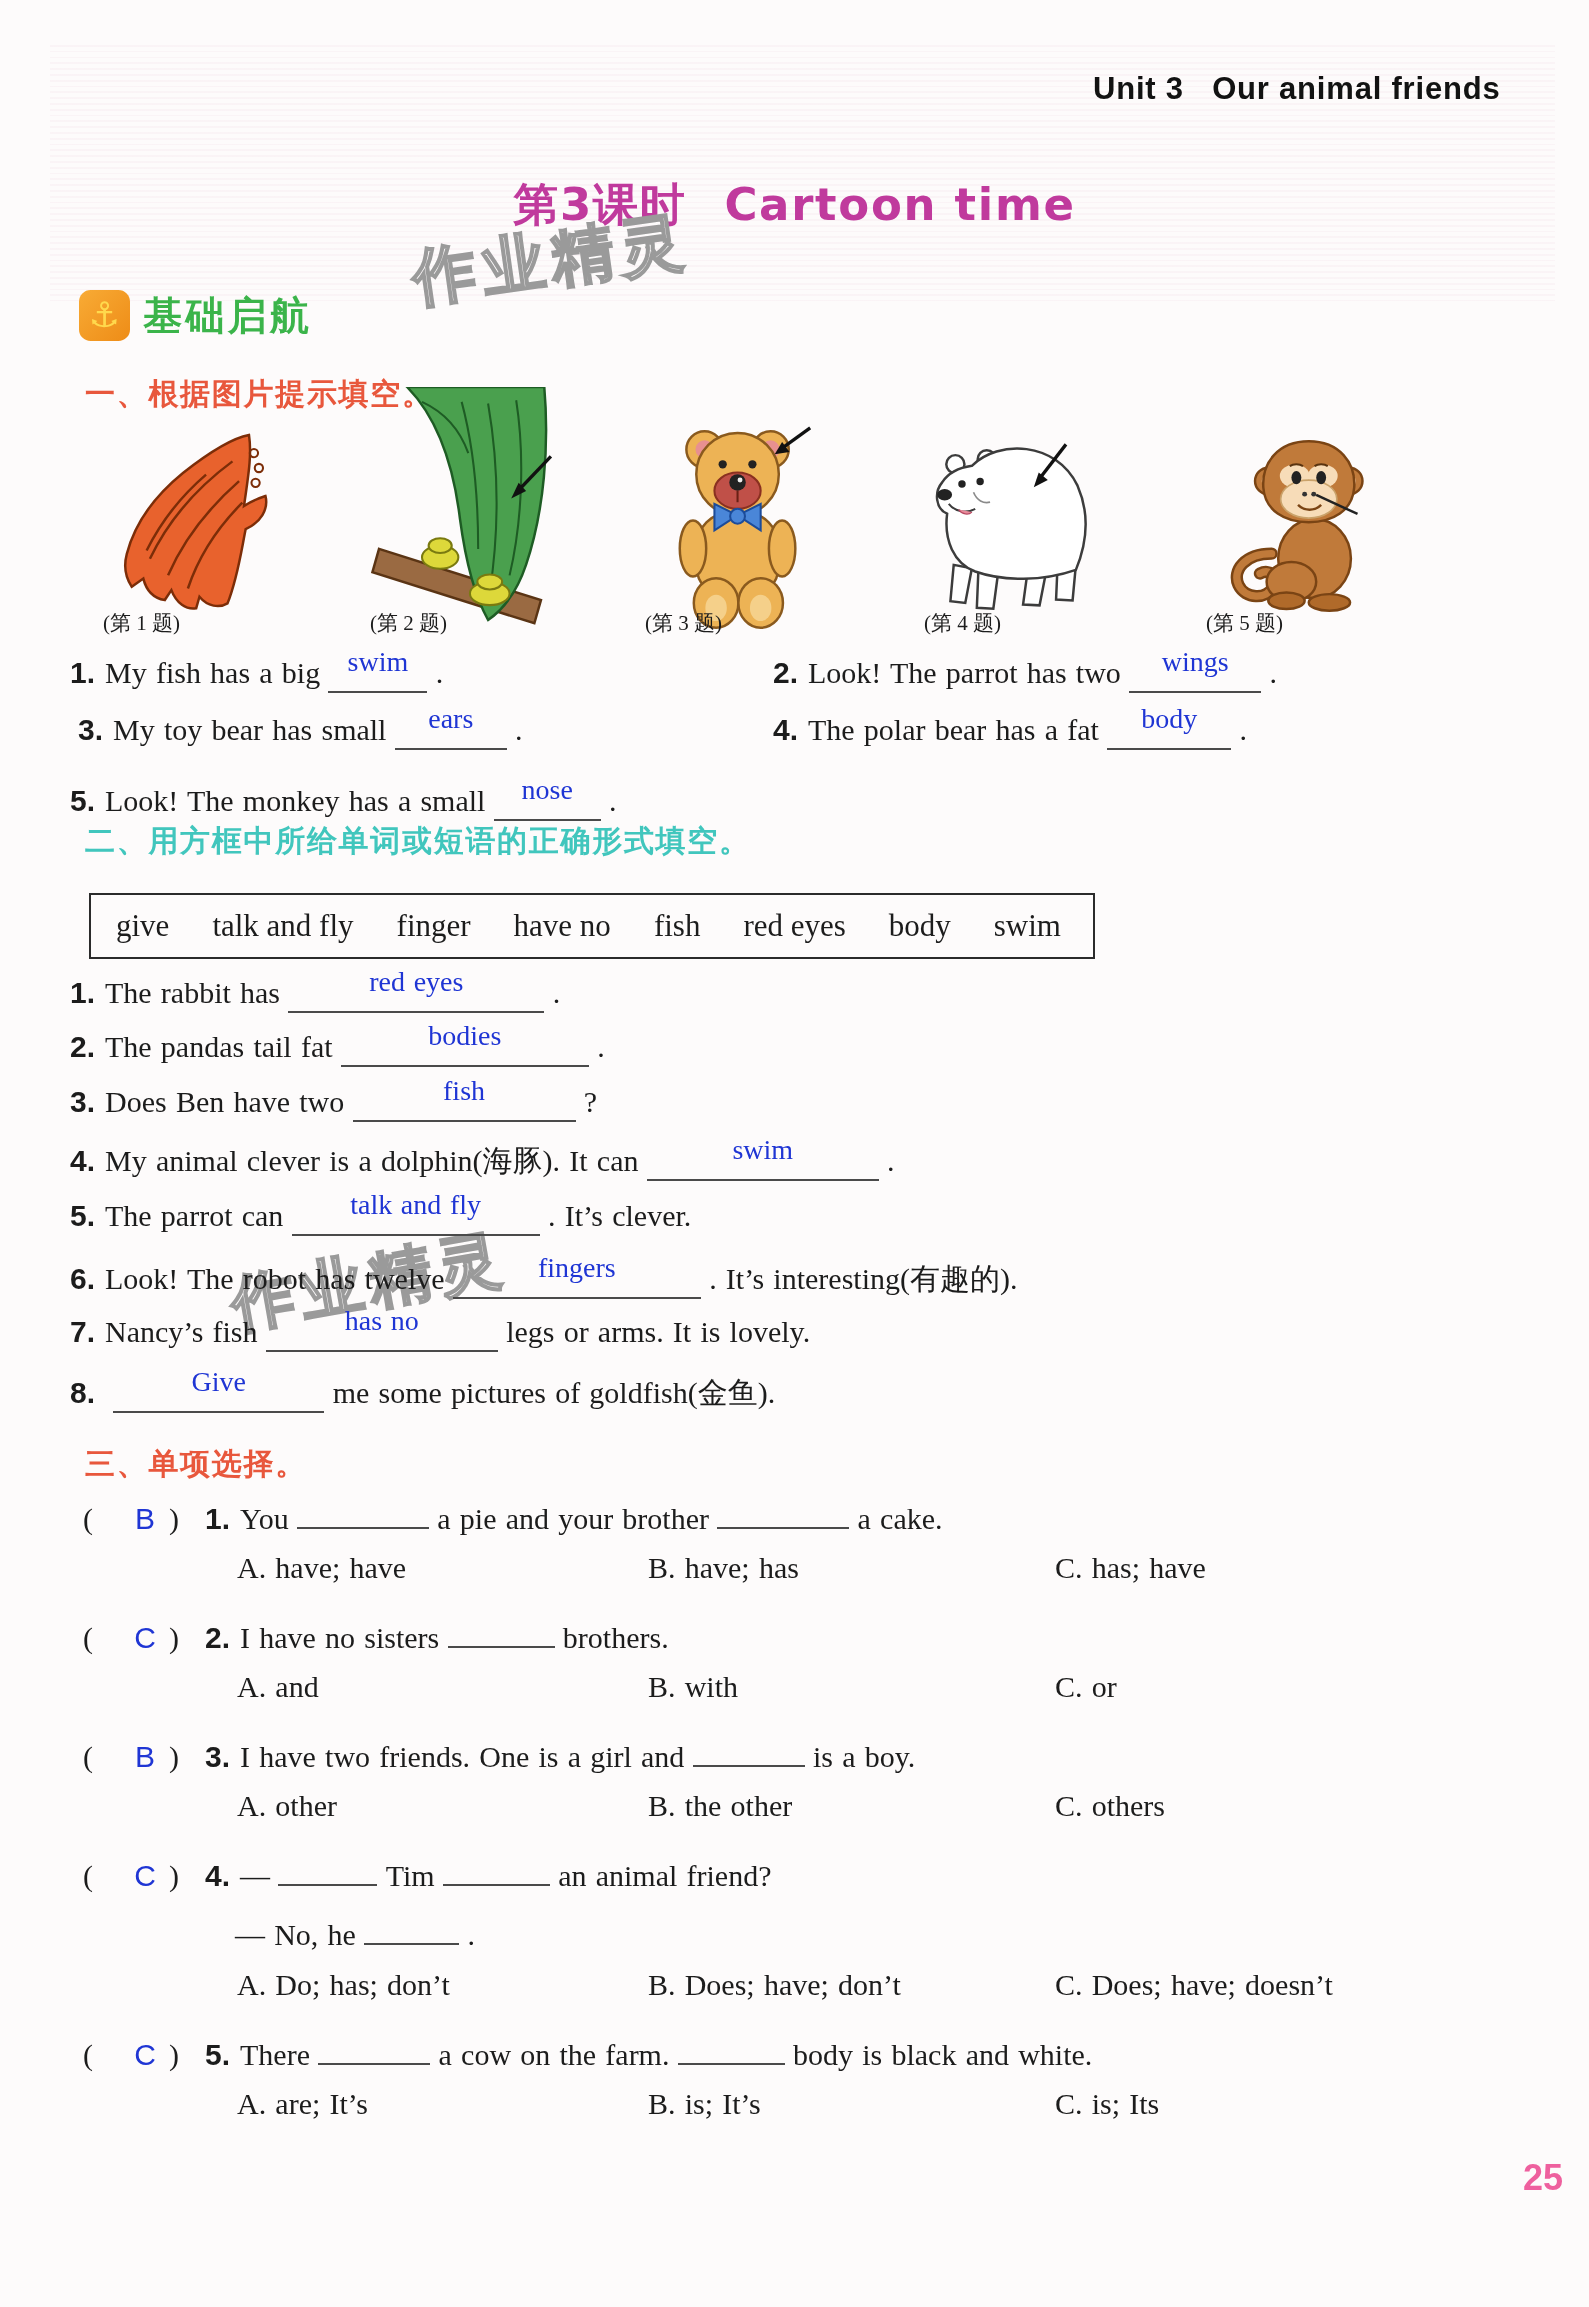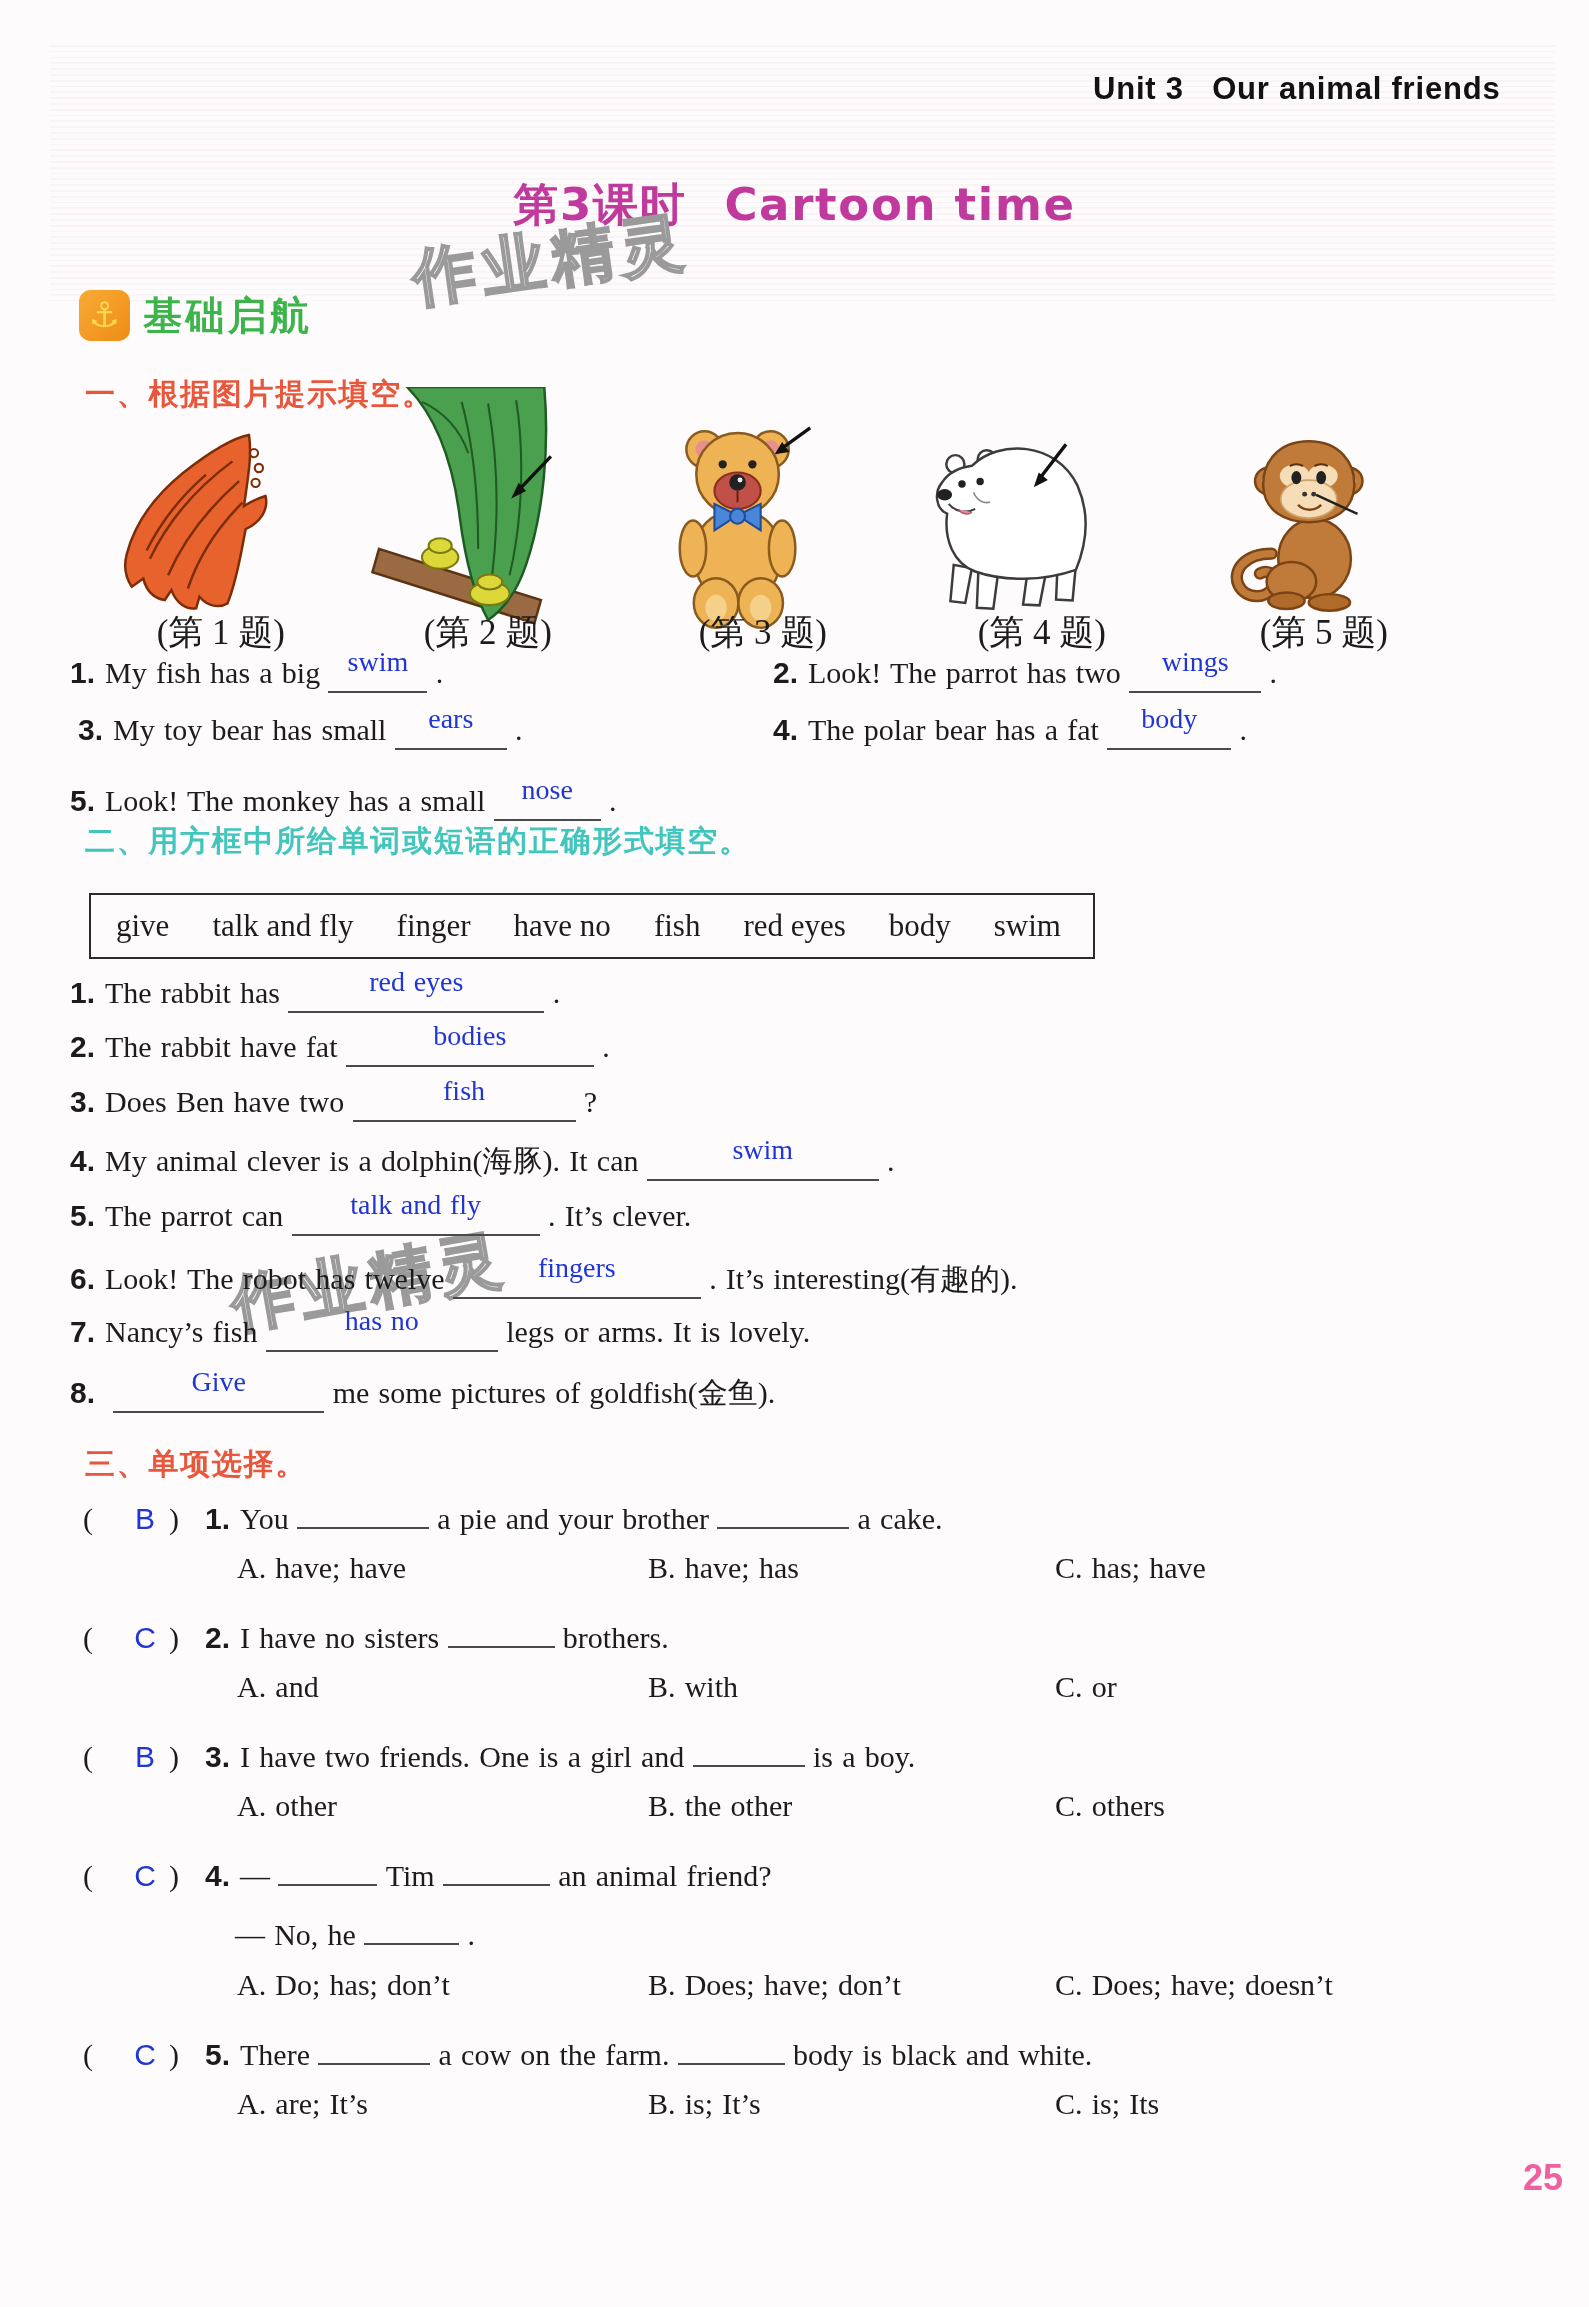--- a/index.html
+++ b/index.html
@@ -45,21 +45,21 @@
     font-size:39px; color:#3bb44a;
   }
   .heading {
     position:absolute; z-index:1; white-space:nowrap;
     font-family:"DejaVu Sans","Liberation Sans",sans-serif; font-weight:700;
     font-size:30px; letter-spacing:1.7px;
   }
   .h-red  { color:#e8573c; }
   .h-teal { color:#41c6bd; }
   .img-box { position:absolute; z-index:1; }
-  .caption { position:absolute; z-index:1; width:182px; text-align:right; font-size:35px; white-space:nowrap;font-family:Liberation Serif, serif; }
+  .caption { position:absolute; z-index:1; width:182px; text-align:left; font-size:21px; white-space:nowrap;font-family:Liberation Serif, serif; }
   .row { position:absolute; z-index:1; font-size:30px; white-space:nowrap; word-spacing:1.7px; }
   .num { font-family:"Liberation Sans","DejaVu Sans",sans-serif; font-weight:700; margin-right:10px; }
   .blank {
     display:inline-block; border-bottom:2.5px solid #4a4a4a;
     text-align:center; margin:0 8.3px; height:1.15em; vertical-align:baseline;
   }
   .blank .ans {
     color:#1f35d4; font-size:28px; display:inline-block;
     transform:translateY(-11.6px); white-space:nowrap; padding:0 3.3px;
   }
@@ -253,21 +253,21 @@
     <span>fish</span>
     <span>red eyes</span>
     <span>body</span>
     <span>swim</span>
   </div>
 
   <div class="row" style="left:70px; top:976px;">
     <span class="num">1.</span><span>The rabbit has</span><span class="blank w310"><span class="ans">red eyes</span></span><span>.</span>
   </div>
   <div class="row" style="left:70px; top:1030px;">
-    <span class="num">2.</span><span>The rabbit have fat</span><span class="blank w300"><span class="ans">bodies</span></span><span>.</span>
+    <span class="num">2.</span><span>The pandas tail fat</span><span class="blank w300"><span class="ans">bodies</span></span><span>.</span>
   </div>
   <div class="row" style="left:70px; top:1085px;">
     <span class="num">3.</span><span>Does Ben have two</span><span class="blank w270"><span class="ans">fish</span></span><span>?</span>
   </div>
   <div class="row" style="left:70px; top:1141px;">
     <span class="num">4.</span><span>My animal clever is a dolphin(海豚). It can</span><span class="blank w280"><span class="ans">swim</span></span><span>.</span>
   </div>
   <div class="row" style="left:70px; top:1199px;">
     <span class="num">5.</span><span>The parrot can</span><span class="blank w300"><span class="ans">talk and fly</span></span><span>. It’s clever.</span>
   </div>

